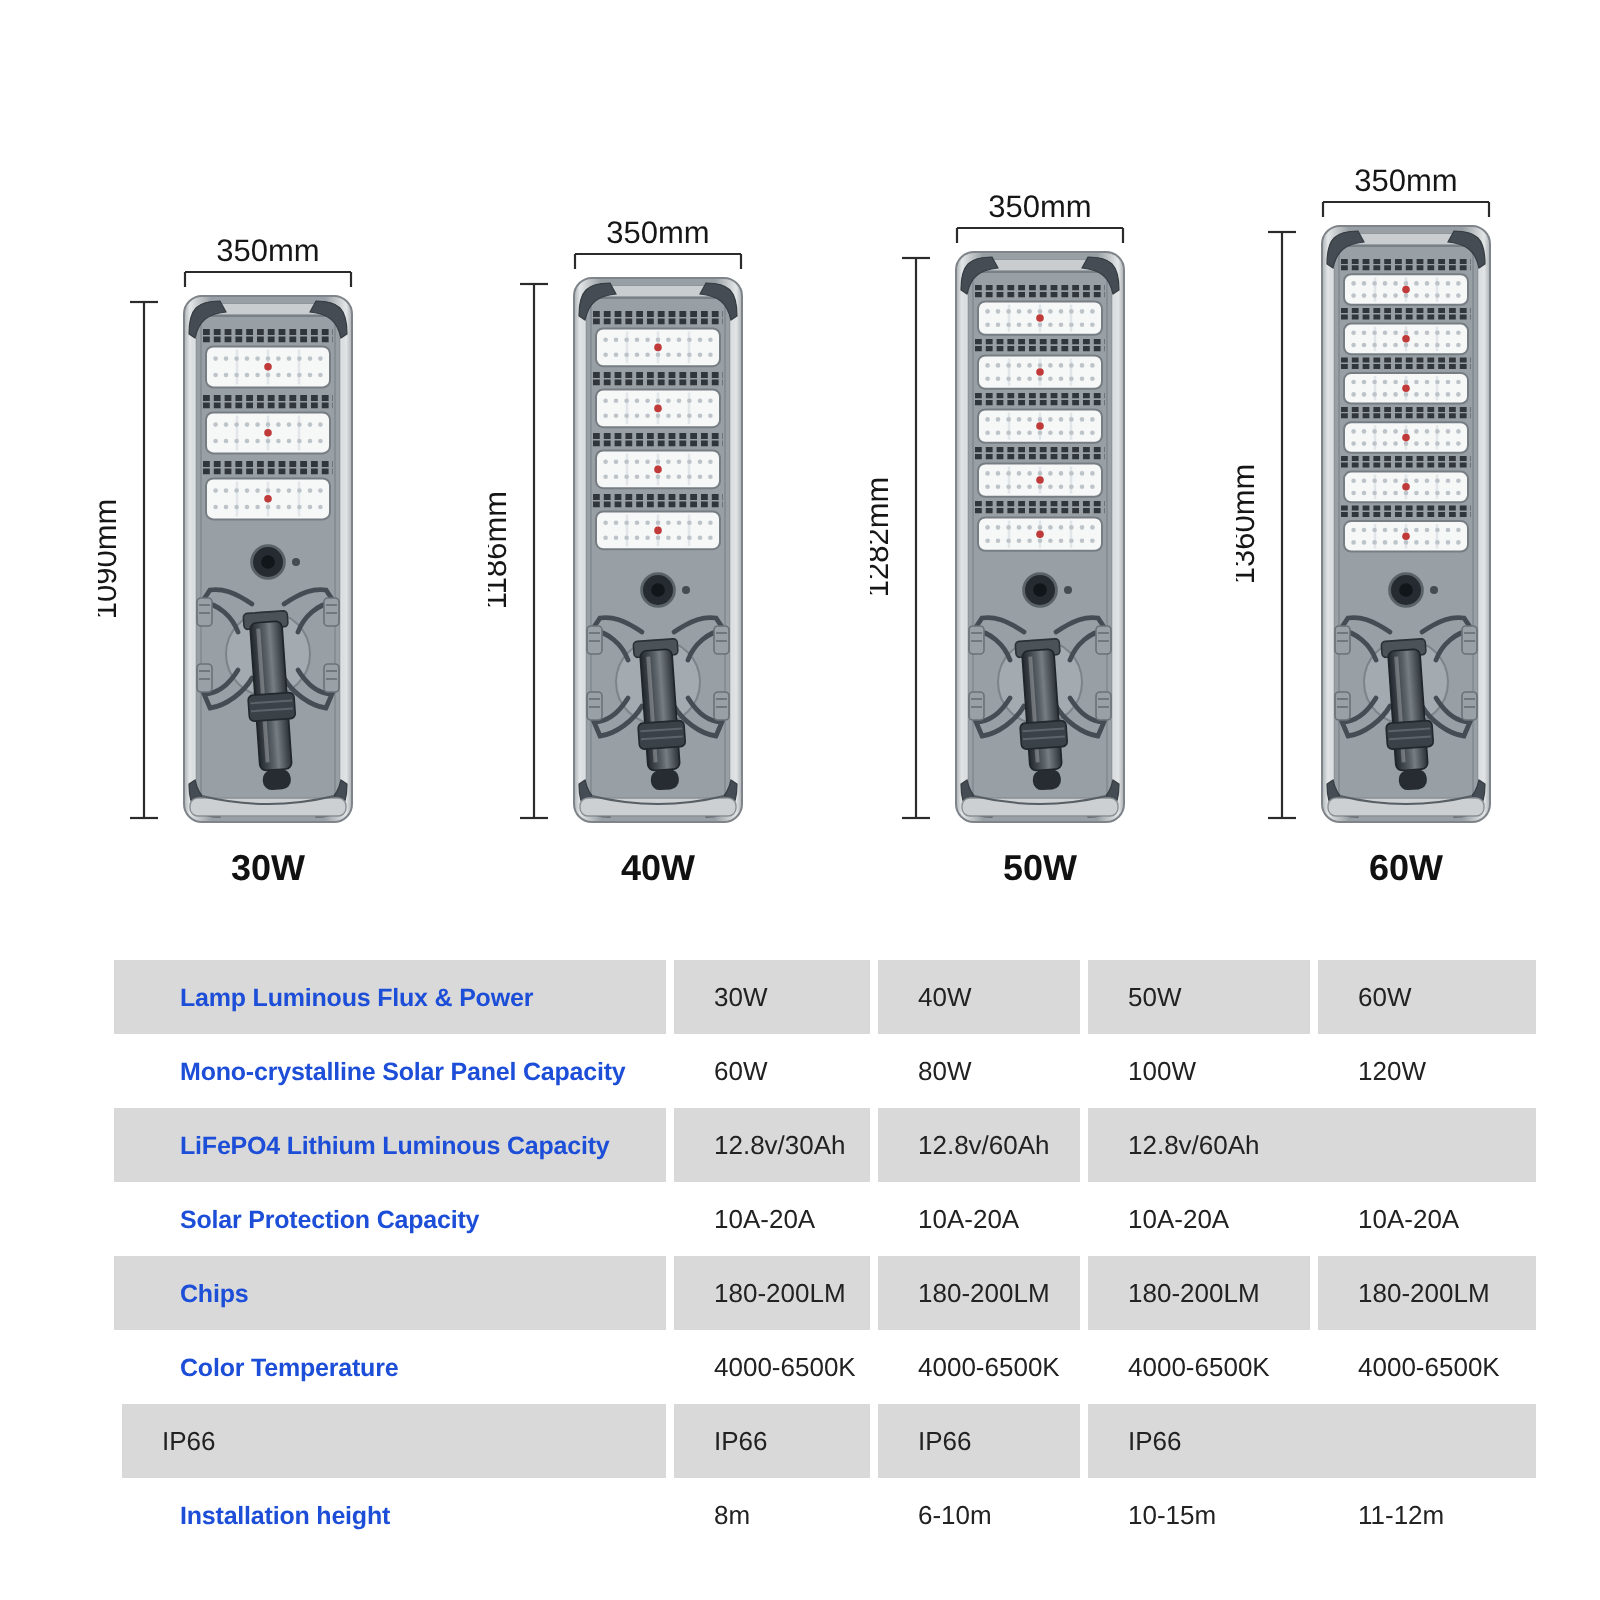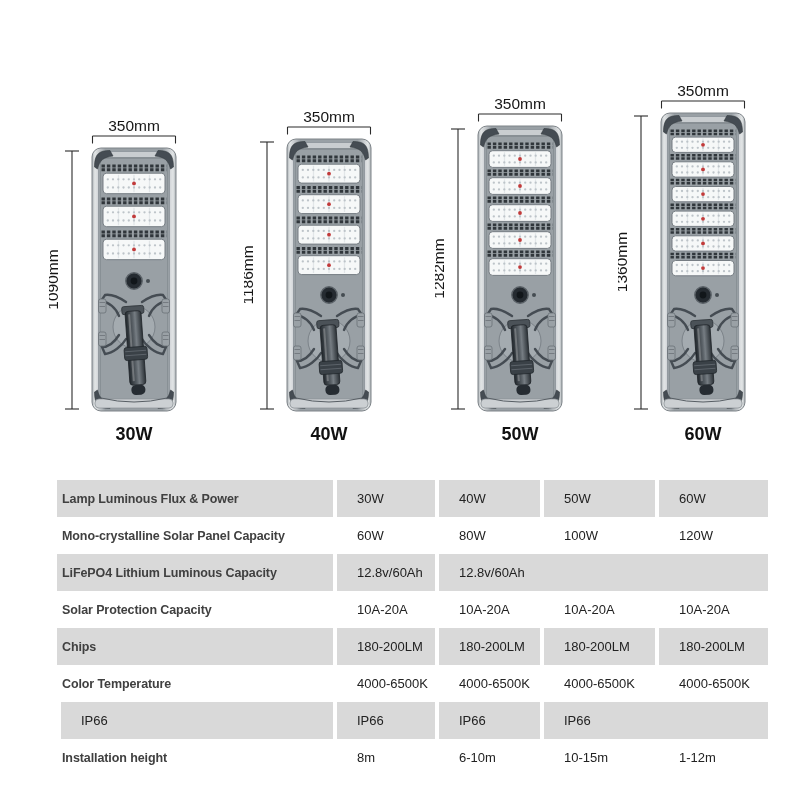--- a/index.html
+++ b/index.html
@@ -13,21 +13,21 @@
   .lamp-col svg{display:block;}
   svg text{font-family:"Liberation Sans",sans-serif;}
   
   #spec-table{position:absolute;left:57px;top:480px;width:711px;}
   .spec-row{
     display:grid;grid-template-columns:276px 102px 105px 115px 113px;
     height:37px;align-items:stretch;background:#ffffff;
   }
   .spec-row:nth-child(odd){background:#d9d9d9;}
   .cell{display:flex;align-items:center;font-size:13px;color:#222;overflow:hidden;}
-  .cell.label{padding-left:5px;font-weight:bold;color:#404040;font-size:12.5px;letter-spacing:-0.1px;text-align:right;}
+  .cell.label{padding-left:33px;font-weight:bold;color:#1d4ed8;font-size:12.5px;letter-spacing:-0.1px;text-align:right;}
   .cell.val{padding-left:20px;border-left:4px solid #ffffff;}
 </style>
 </head>
 <body>
 
 <div id="canvas">
 
   <div id="lamps">
     <div class="lamp-col" style="left: 49px;">
         <svg viewBox="0 0 170 462" width="170" height="462">
@@ -975,20 +975,21 @@
     </div>
     <div class="spec-row">
       <div class="cell label">Mono-crystalline Solar Panel Capacity</div>
       <div class="cell val">60W</div>
       <div class="cell val">80W</div>
       <div class="cell val">100W</div>
       <div class="cell val">120W</div>
     </div>
     <div class="spec-row">
       <div class="cell label">LiFePO4 Lithium Luminous Capacity</div>
+      <div class="cell val">12.8v/30Ah</div>
       <div class="cell val">12.8v/60Ah</div>
       <div class="cell val">12.8v/60Ah</div>
     </div>
     <div class="spec-row">
       <div class="cell label">Solar Protection Capacity</div>
       <div class="cell val">10A-20A</div>
       <div class="cell val">10A-20A</div>
       <div class="cell val">10A-20A</div>
       <div class="cell val">10A-20A</div>
     </div>
@@ -1010,16 +1011,16 @@
       <div class="cell val">IP66</div>
       <div class="cell val">IP66</div>
       <div class="cell val">IP66</div>
       <div class="cell val">IP66</div>
     </div>
     <div class="spec-row">
       <div class="cell label">Installation height</div>
       <div class="cell val">8m</div>
       <div class="cell val">6-10m</div>
       <div class="cell val">10-15m</div>
-      <div class="cell val">1-12m</div>
+      <div class="cell val">11-12m</div>
     </div>
   </div>
 </div>
 
 </body></html>

